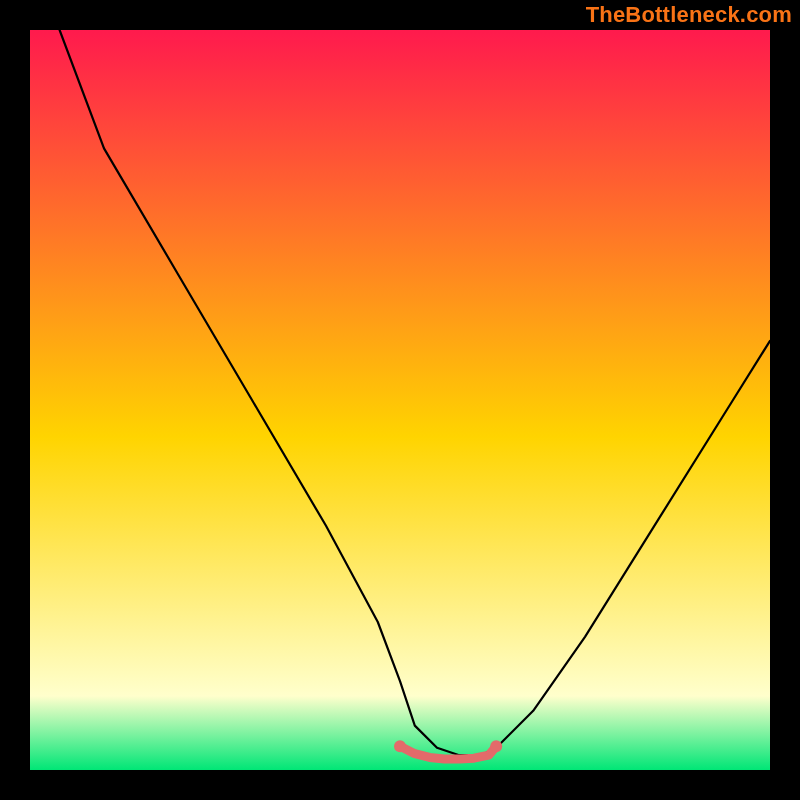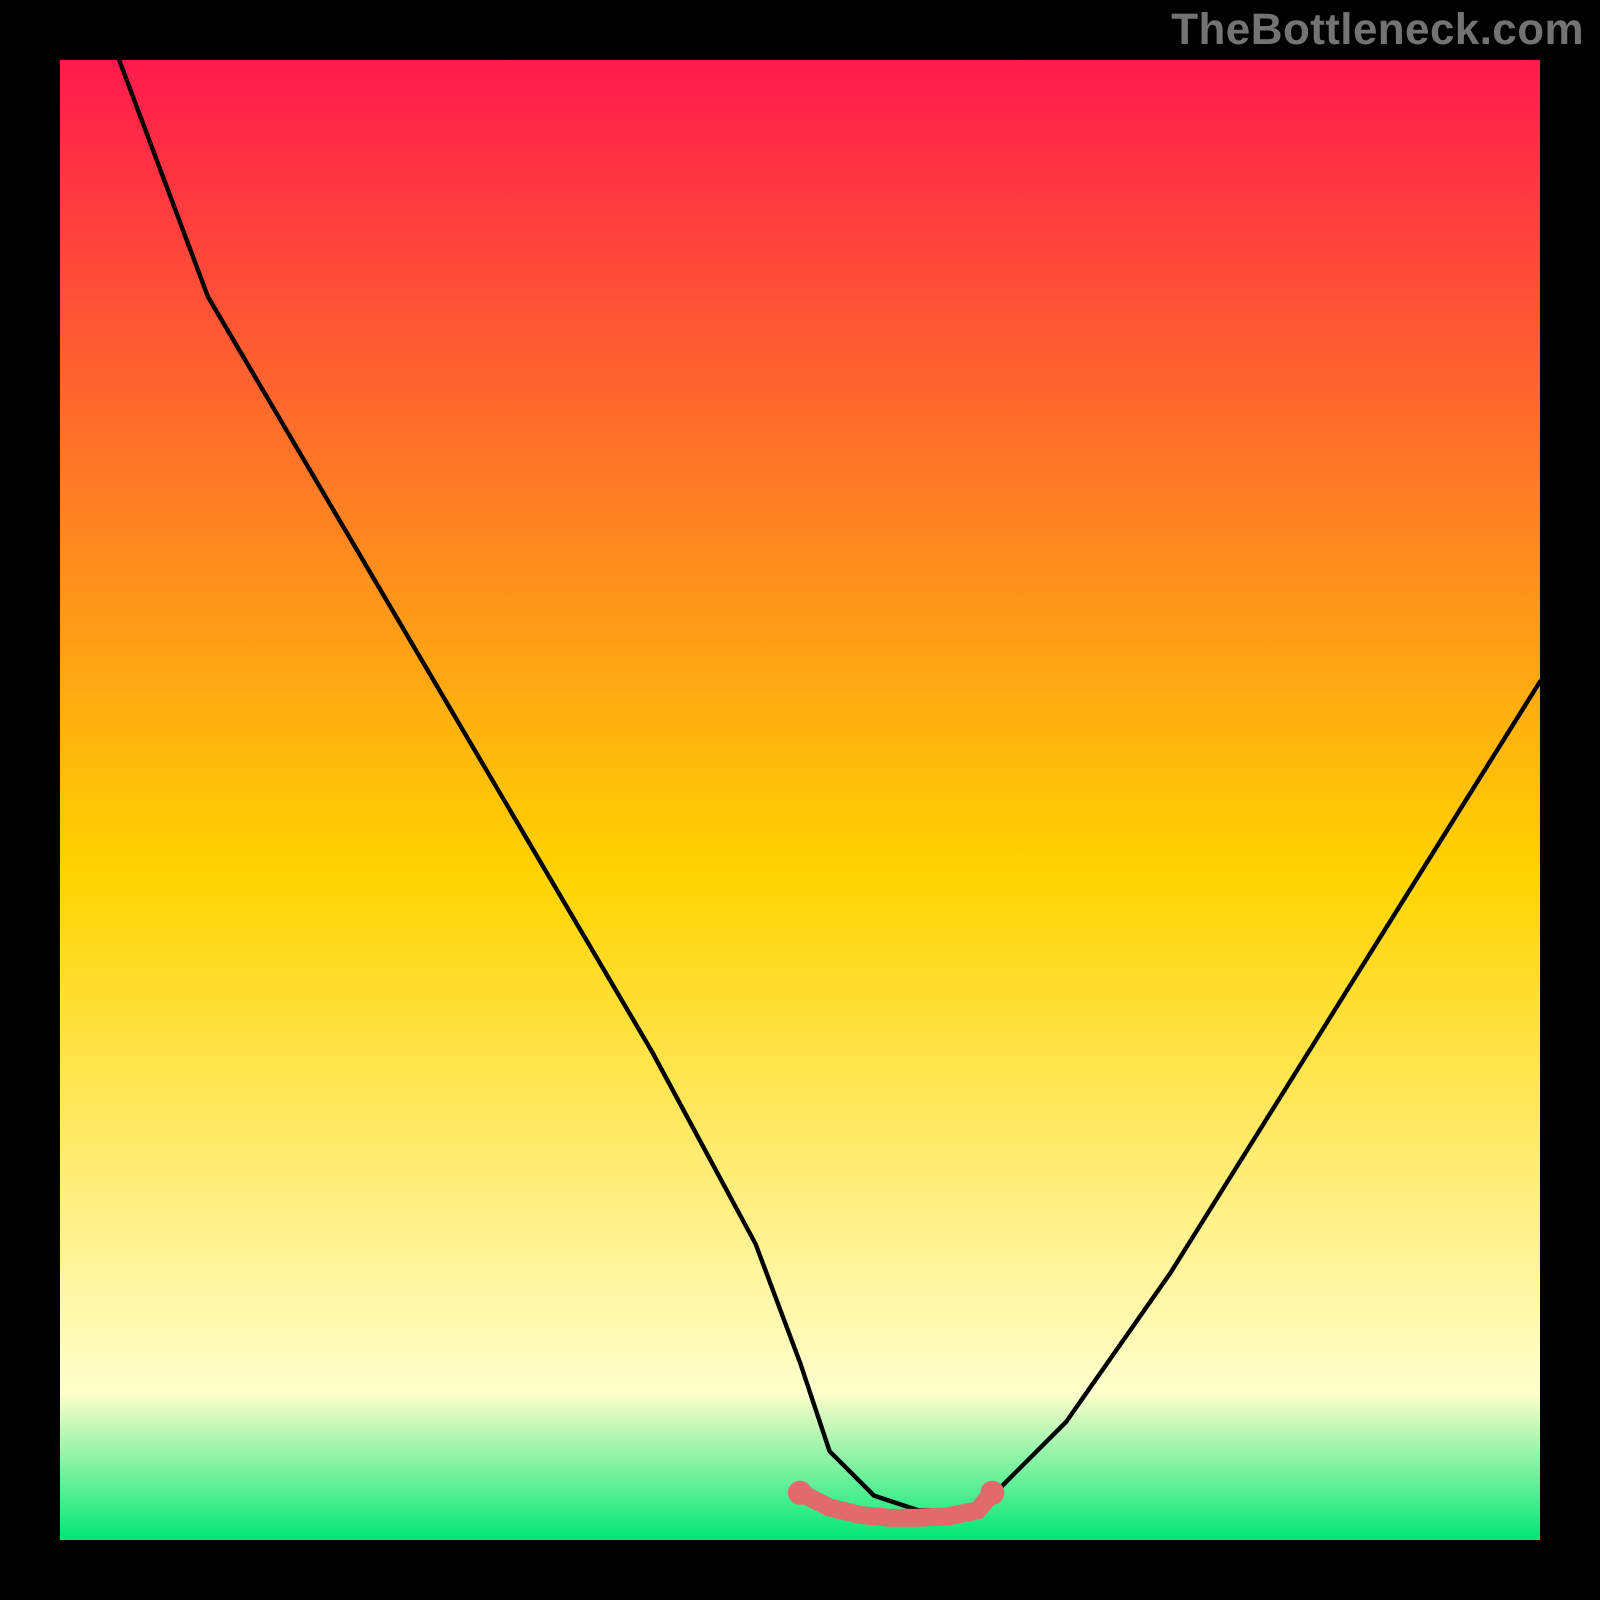--- a/index.html
+++ b/index.html
@@ -18,21 +18,21 @@
   svg {
     display: block;
   }
   .watermark {
     position: absolute;
     top: 2px;
     right: 8px;
     font-family: Arial, Helvetica, sans-serif;
     font-size: 22px;
     font-weight: 600;
-    color: #737373;
+    color: #f97316;
     letter-spacing: 0.2px;
     user-select: none;
   }
 </style>
 </head>
 <body>
 
 <div class="wrap">
 
   <svg width="800" height="800" viewBox="0 0 800 800">

